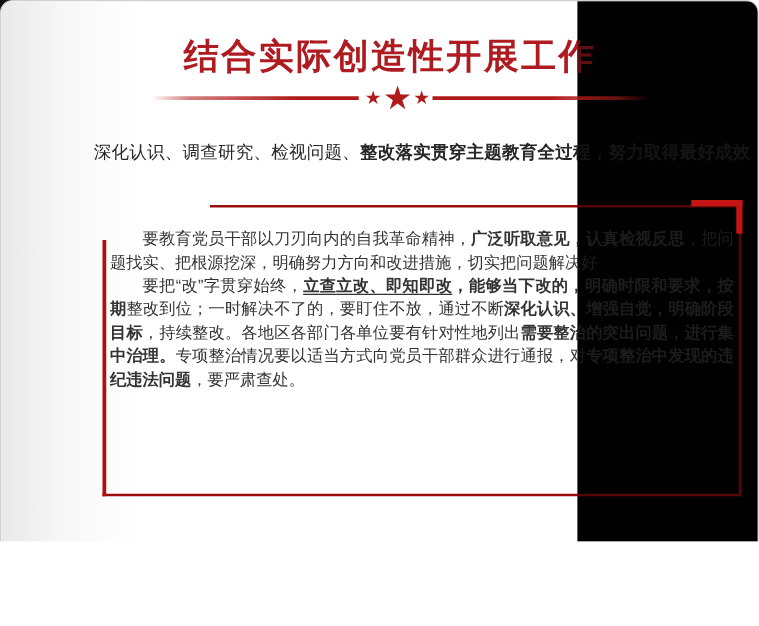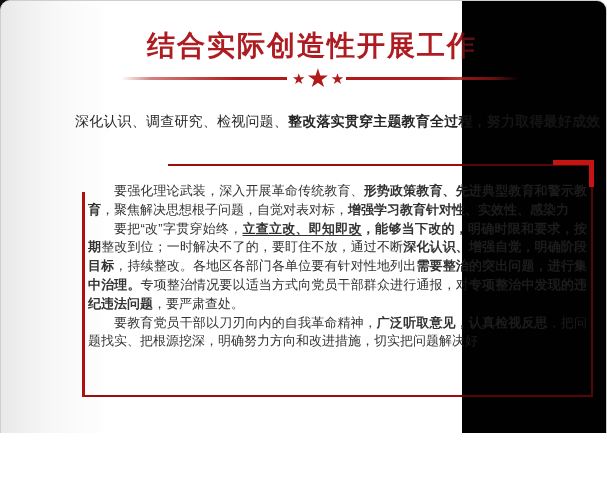--- a/index.html
+++ b/index.html
@@ -62,23 +62,22 @@
         </div>
 
       <div class="subtitle"><span>深化认识、调查研究、检视问题、</span><span class="b">整改落实贯穿主题教育全过程，努力取得最好成效</span></div>
 
       <div class="box-top"></div>
       <div class="box-right"></div>
       <div class="box-bottom"></div>
       <div class="box-left"></div>
 
       <div class="body-text">
-          <p><span>要强化理论武装，深入开展革命传统教育、</span><span class="b">形势政策教育、先进典型教育和警示教育</span><span>，聚焦解决思想根子问题，自觉对表对标，</span><span class="b">增强学习教育针对性、实效性、感染力</span></p>
+          <p><span>要教育党员干部以刀刃向内的自我革命精神，</span><span class="b">广泛听取意见，认真检视反思</span><span>，把问题找实、把根源挖深，明确努力方向和改进措施，切实把问题解决好</span></p>
           <p><span>要把“改”字贯穿始终，</span><span class="b u">立查立改、即知即改</span><span class="b">，能够当下改的，明确时限和要求，按期</span><span>整改到位；一时解决不了的，要盯住不放，通过不断</span><span class="b">深化认识、增强自觉，明确阶段目标</span><span>，持续整改。各地区各部门各单位要有针对性地列出</span><span class="b">需要整治的突出问题，进行集中治理。</span><span>专项整治情况要以适当方式向党员干部群众进行通报，对</span><span class="b">专项整治中发现的违纪违法问题</span><span>，要严肃查处。</span></p>
-          <p><span>要教育党员干部以刀刃向内的自我革命精神，</span><span class="b">广泛听取意见，认真检视反思</span><span>，把问题找实、把根源挖深，明确努力方向和改进措施，切实把问题解决好</span></p>
         </div>
     </div>
 
     <div class="dim-overlay"></div>
 
     <div class="bright">
       <div class="divider-right"></div>
       <div class="accent-h"></div>
       <div class="accent-v"></div>
     </div>

